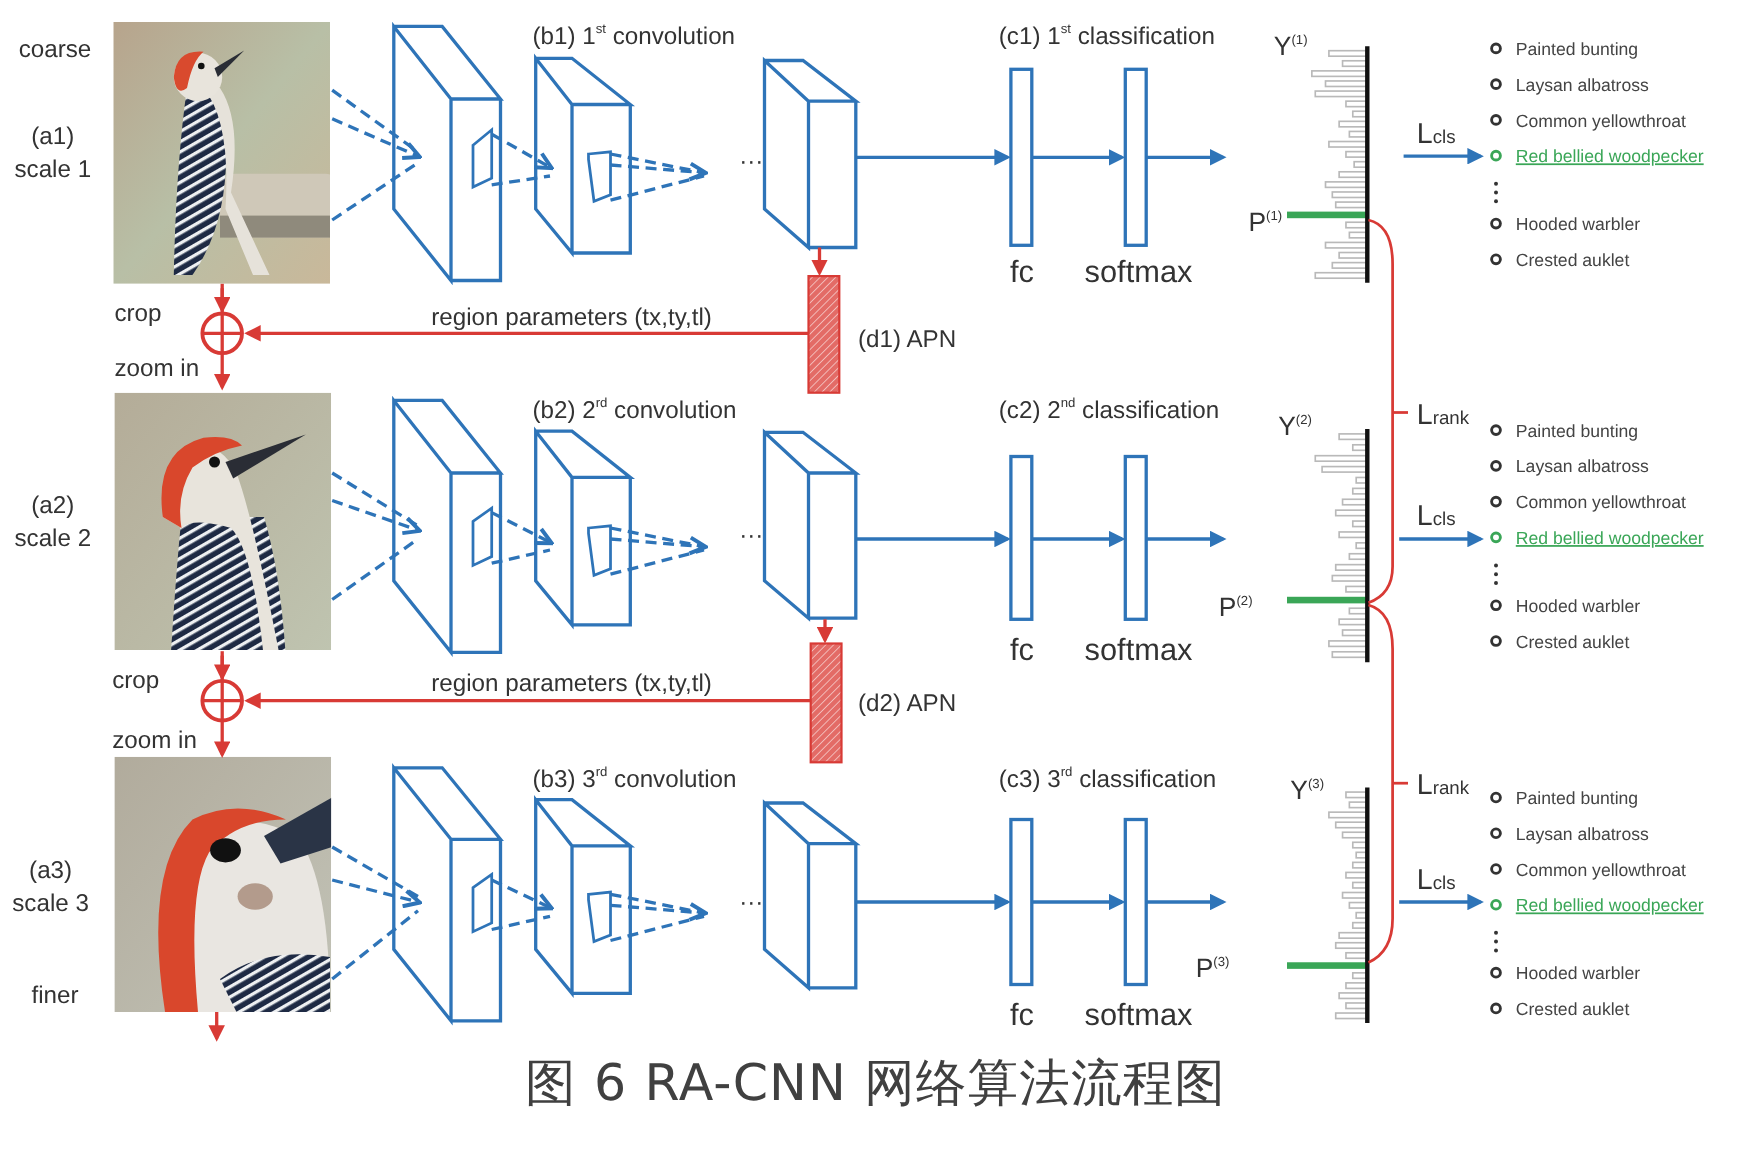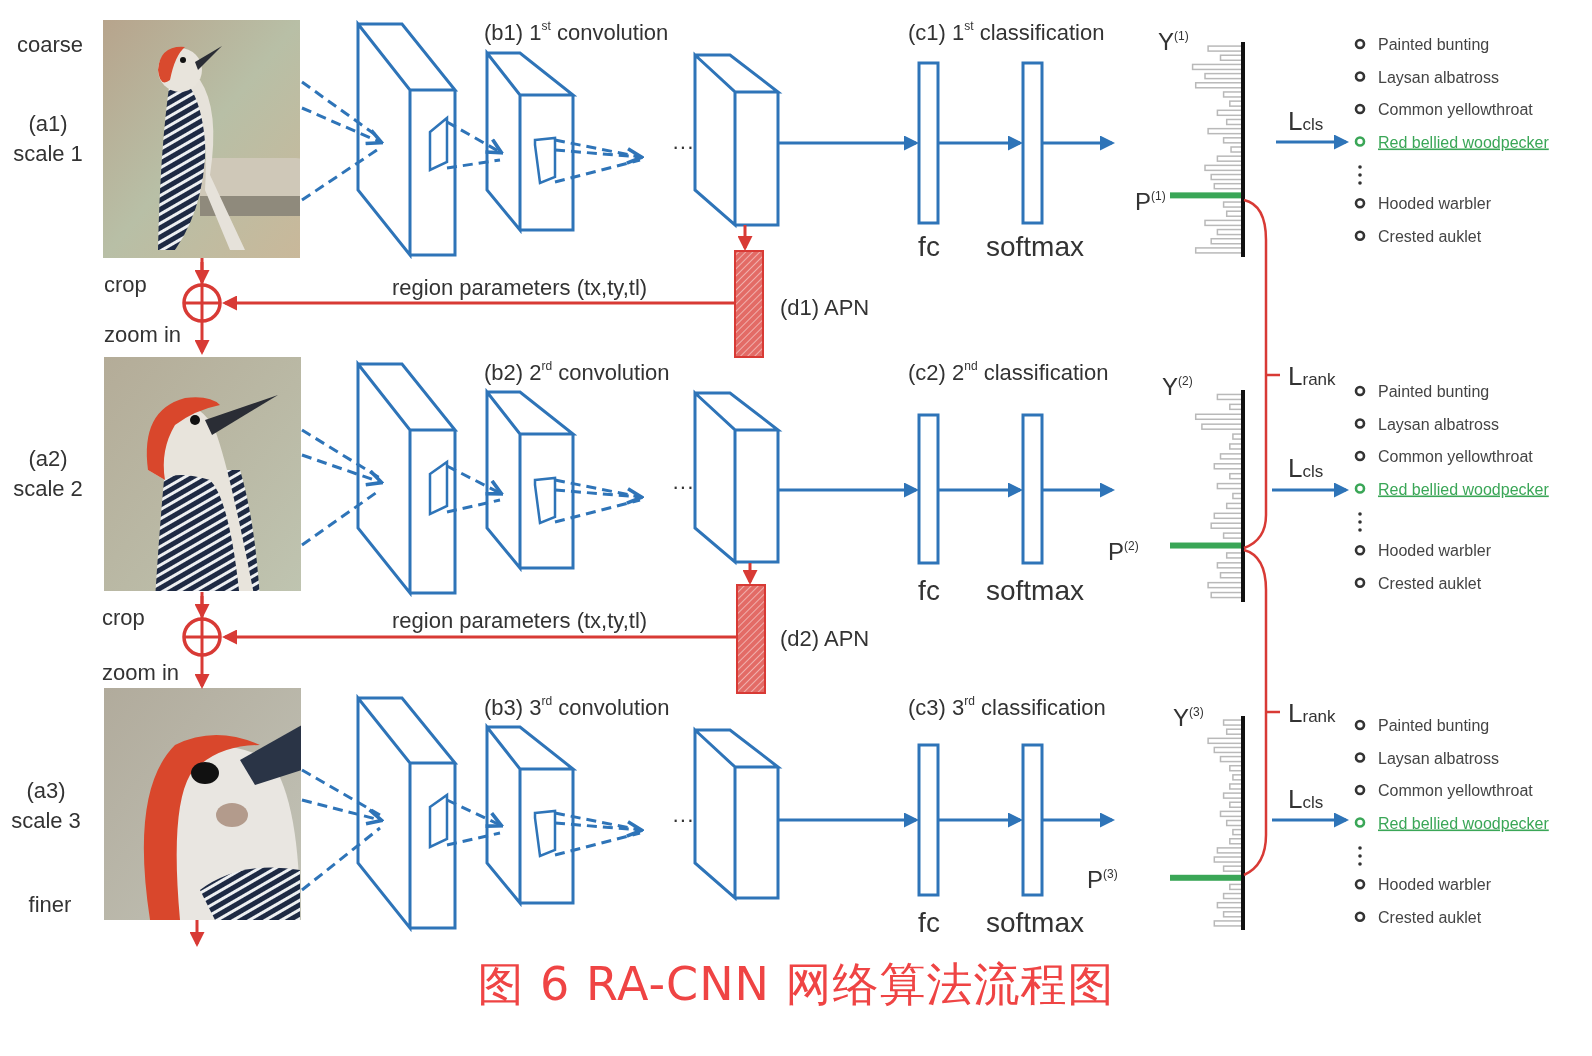--- a/index.html
+++ b/index.html
@@ -1,19 +1,19 @@
 <!DOCTYPE html>
 <html><head>
 <meta charset="utf-8">
 <style>
   html, body { margin:0; padding:0; background:#ffffff; }
   body { width:1592px; height:1056px; position:relative; overflow:hidden; font-family:"Liberation Sans", sans-serif; }
   #diagram { position:absolute; left:0; top:0; width:1592px; height:1056px; }
   .lbl { font-family:"Liberation Sans", sans-serif; fill:#333; }
-  .caption { position:absolute; left:0; width:1592px; top:954px; text-align:center; font-family:"DejaVu Sans", sans-serif; font-size:46px; color:#ef4444; letter-spacing:1px; }
+  .caption { position:absolute; left:0; width:1592px; top:954px; text-align:center; font-family:"DejaVu Sans", sans-serif; font-size:46px; color:#404040; letter-spacing:1px; }
 </style>
 </head>
 <body>
 
 <svg id="diagram" xmlns="http://www.w3.org/2000/svg" width="1592" height="1056" viewBox="0 0 1592 1056">
   <defs>
     <marker id="arrBlue" viewBox="0 0 10 10" refX="8" refY="5" markerWidth="5" markerHeight="5" orient="auto">
       <path d="M0,0 L10,5 L0,10 z" fill="#2e74b8"></path>
     </marker>
     <marker id="arrRed" viewBox="0 0 10 10" refX="8" refY="5" markerWidth="5" markerHeight="5" orient="auto">

